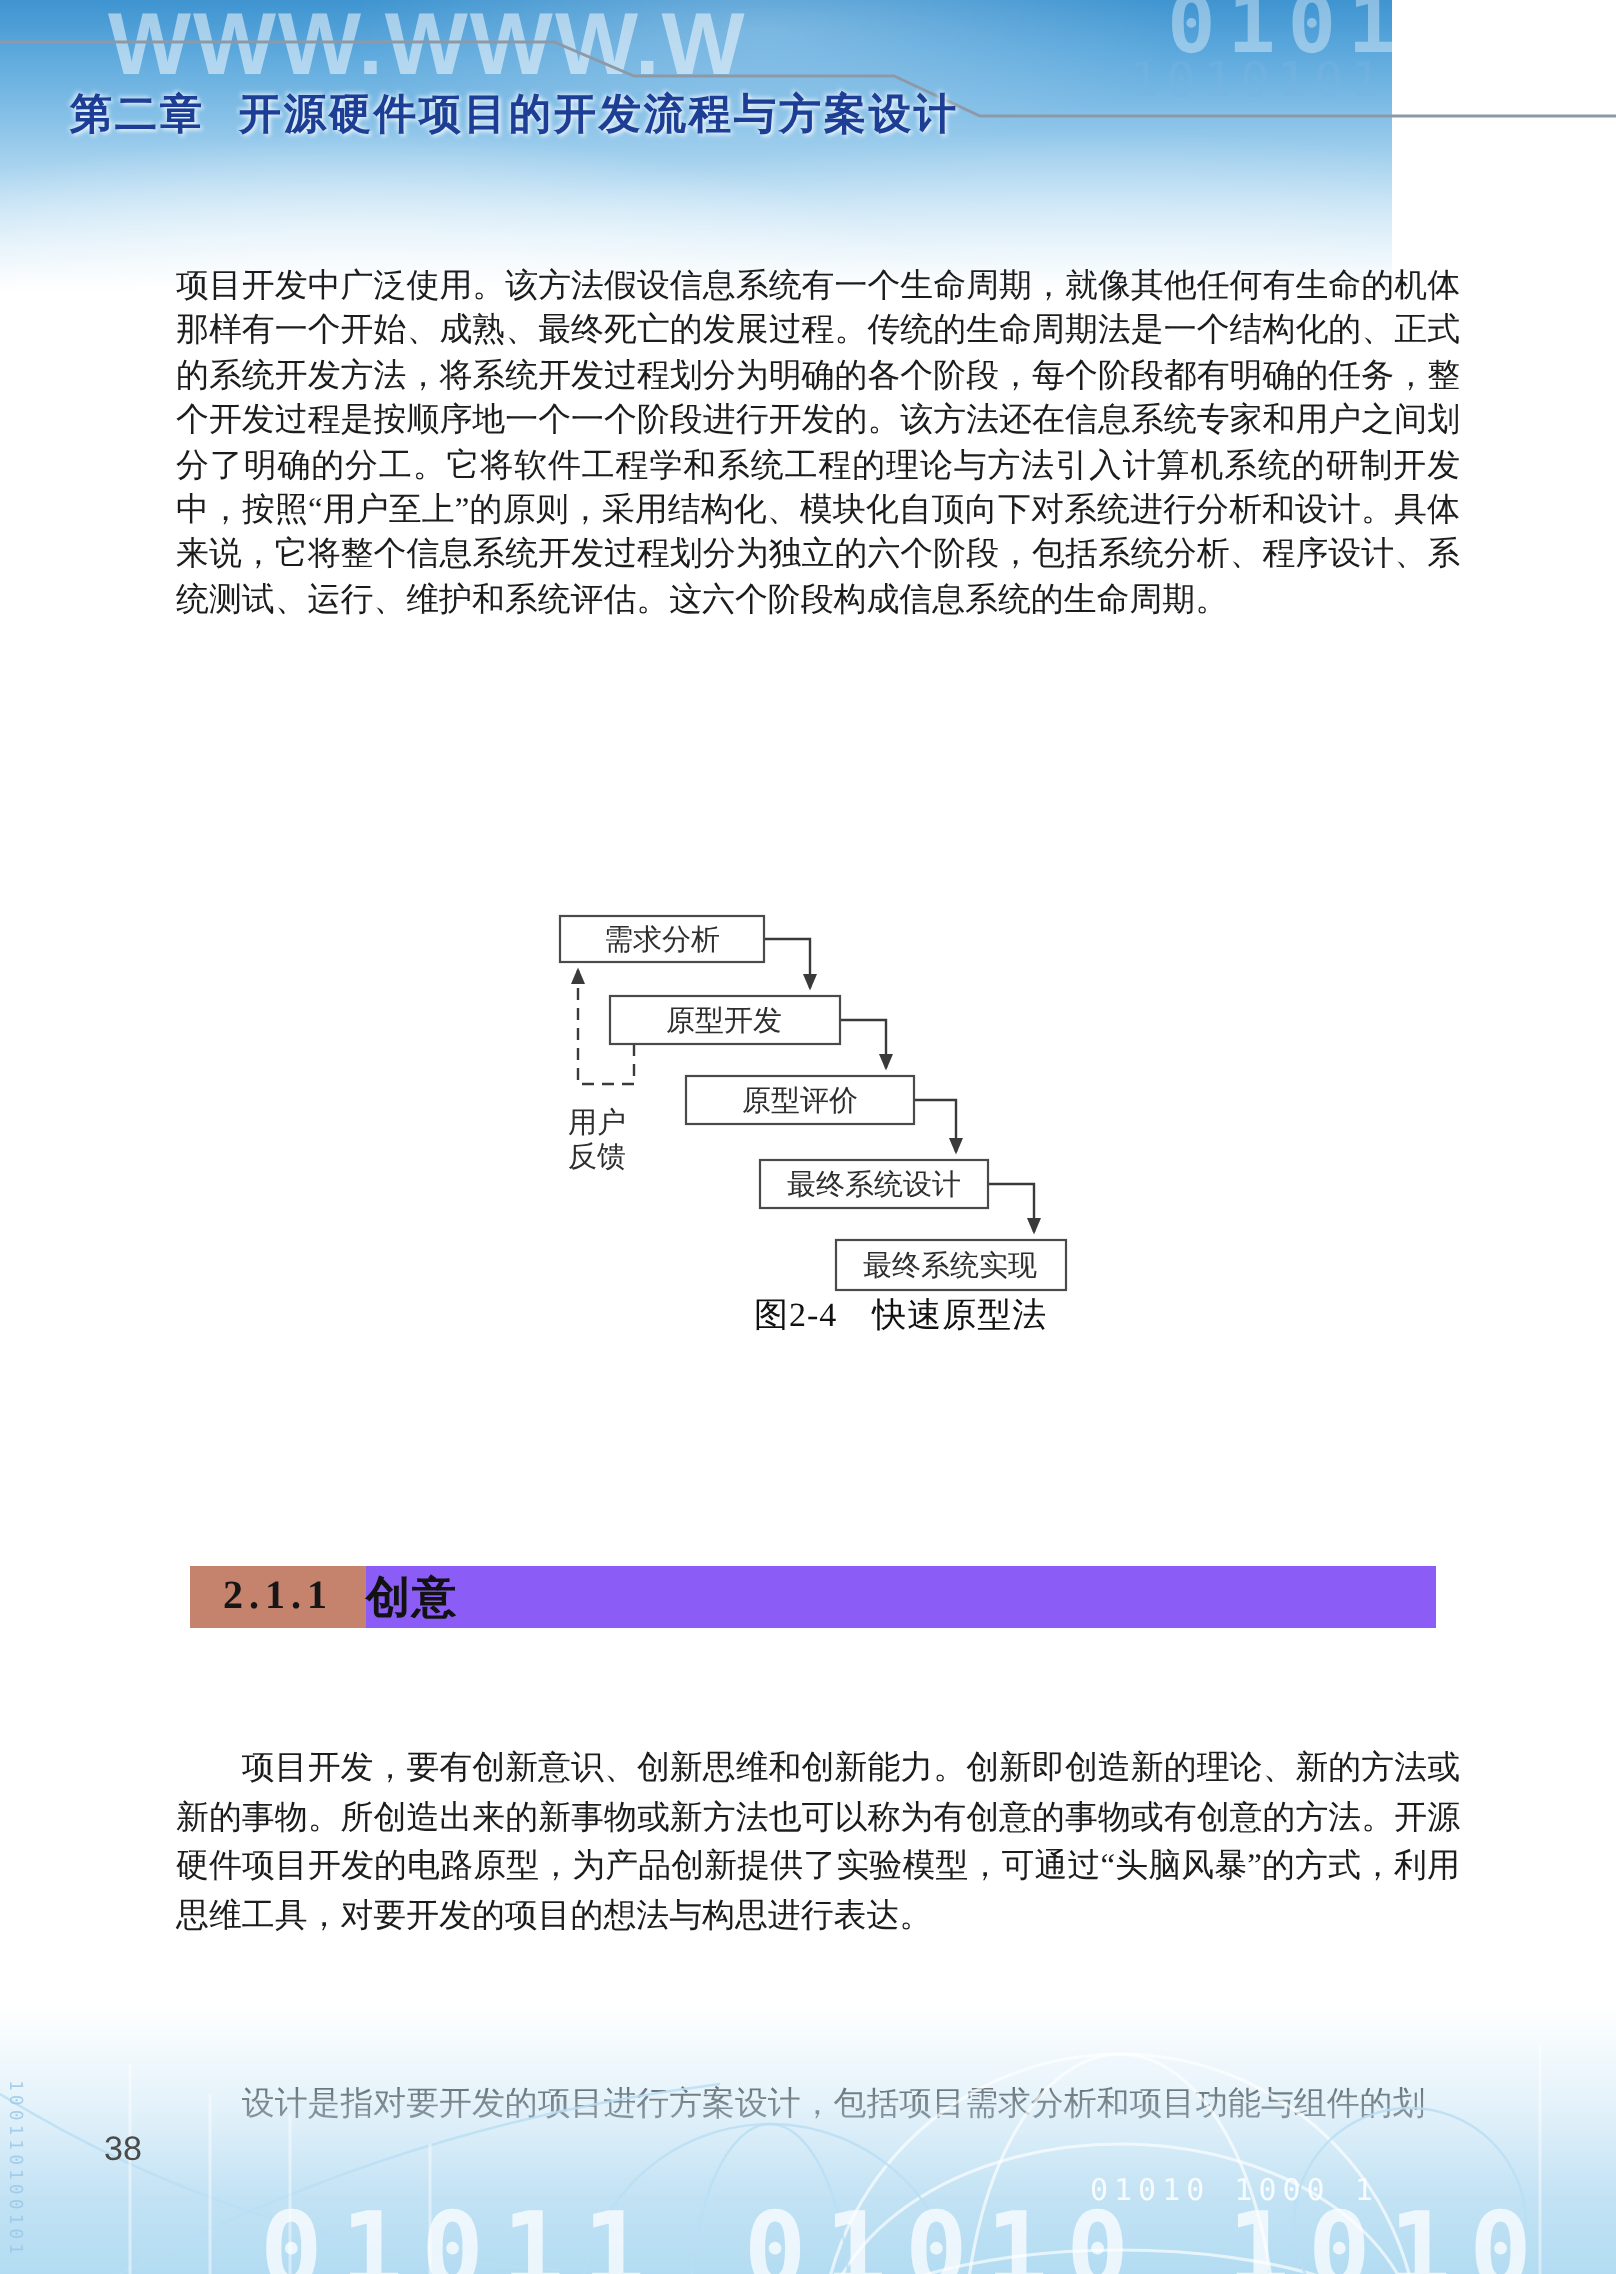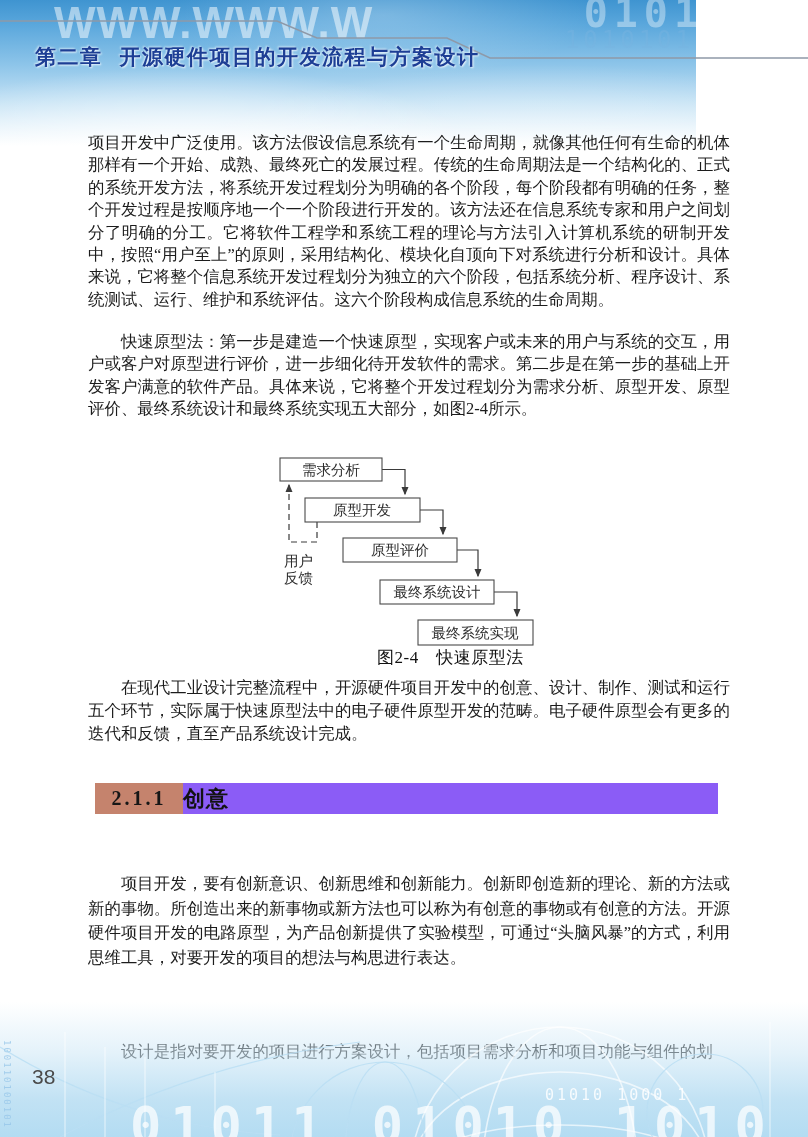--- a/index.html
+++ b/index.html
@@ -54,42 +54,41 @@
 
   
   .footer{position:absolute;left:0;top:1002px;width:808px;height:135px;
     background:linear-gradient(180deg,rgba(214,236,249,0) 0%,rgba(205,231,246,.55) 38%,#c2e2f4 72%,#b3dcf2 100%);}
   .fdigits-big{position:absolute;left:130px;top:1096px;font-family:"DejaVu Sans Mono",monospace;
     font-weight:bold;font-size:52px;color:rgba(255,255,255,.72);letter-spacing:9px;white-space:nowrap;}
   .fdigits-small{position:absolute;left:545px;top:1086px;font-family:"DejaVu Sans Mono",monospace;
     font-size:15px;color:rgba(255,255,255,.85);letter-spacing:3px;}
   .fdigits-left{position:absolute;left:2px;top:1040px;font-family:"DejaVu Sans Mono",monospace;
     font-size:9px;color:rgba(150,198,232,.8);writing-mode:vertical-rl;letter-spacing:2px;}
-  .pagenum{position:absolute;left:32px;top:1065px;font-family:"Liberation Sans",sans-serif;
-    font-size:21px;color:#4a4a4a;}
+  .pagenum{position:absolute;left:52px;top:1065px;font-family:"Liberation Sans",sans-serif;
+    font-size:17px;color:#4a4a4a;}
 </style>
 </head>
 <body>
 
 <div id="page">
 
   <div class="header">
     <span class="www">WWW.WWW.W</span>
     <span class="hdigits1">0101</span>
     <span class="hdigits2">1010101</span>
     <svg class="stepline" width="808" height="152" viewBox="0 0 808 152">
       <polyline points="0,21 277,21 317,38 447,38 490,58 808,58" fill="none" stroke="#8e99a8" stroke-width="1.4"></polyline>
     </svg>
     <div class="chapter">
       <span class="num">第二章</span><span>开源硬件项目的开发流程与方案设计</span>
     </div>
   </div>
 
   <p class="bodytext p1">项目开发中广泛使用。该方法假设信息系统有一个生命周期，就像其他任何有生命的机体那样有一个开始、成熟、最终死亡的发展过程。传统的生命周期法是一个结构化的、正式的系统开发方法，将系统开发过程划分为明确的各个阶段，每个阶段都有明确的任务，整个开发过程是按顺序地一个一个阶段进行开发的。该方法还在信息系统专家和用户之间划分了明确的分工。它将软件工程学和系统工程的理论与方法引入计算机系统的研制开发中，按照“用户至上”的原则，采用结构化、模块化自顶向下对系统进行分析和设计。具体来说，它将整个信息系统开发过程划分为独立的六个阶段，包括系统分析、程序设计、系统测试、运行、维护和系统评估。这六个阶段构成信息系统的生命周期。</p>
-  <p class="bodytext p2 indent">快速原型法：第一步是建造一个快速原型，实现客户或未来的用户与系统的交互，用户或客户对原型进行评价，进一步细化待开发软件的需求。第二步是在第一步的基础上开发客户满意的软件产品。具体来说，它将整个开发过程划分为需求分析、原型开发、原型评价、最终系统设计和最终系统实现五大部分，如图2-4所示。</p>
 
   <div class="figure">
     <svg width="302" height="200" viewBox="0 0 302 200">
       <defs>
         <marker id="arr" markerWidth="8" markerHeight="8" refX="6" refY="3" orient="auto">
           <path d="M0,0 L7,3 L0,6 z" fill="#3a3a3a"></path>
         </marker>
       </defs>
 
       <polyline points="142,14.5 165,14.5 165,39" fill="none" stroke="#3a3a3a" stroke-width="1.2" marker-end="url(#arr)"></polyline>
@@ -119,21 +118,20 @@
         <rect x="178" y="165" width="115" height="25" fill="#fff" stroke="#4a4a4a" stroke-width="1.1"></rect>
         <text x="235" y="182.5" text-anchor="middle" font-size="14.5" fill="#2e2e2e">最终系统实现</text>
       </g>
 
       <text x="44" y="111" font-size="14.5" fill="#2e2e2e">用户</text>
       <text x="44" y="128" font-size="14.5" fill="#2e2e2e">反馈</text>
     </svg>
   </div>
   <div class="figcaption">图2-4　快速原型法</div>
 
-  <p class="bodytext p3 indent">在现代工业设计完整流程中，开源硬件项目开发中的创意、设计、制作、测试和运行五个环节，实际属于快速原型法中的电子硬件原型开发的范畴。电子硬件原型会有更多的迭代和反馈，直至产品系统设计完成。</p>
 
   <div class="secbar secbar1">
     <div class="secnum">2.1.1</div>
     <div class="sectitle">创意</div>
   </div>
   <p class="bodytext p4 indent">项目开发，要有创新意识、创新思维和创新能力。创新即创造新的理论、新的方法或新的事物。所创造出来的新事物或新方法也可以称为有创意的事物或有创意的方法。开源硬件项目开发的电路原型，为产品创新提供了实验模型，可通过“头脑风暴”的方式，利用思维工具，对要开发的项目的想法与构思进行表达。</p>
 
   <p class="bodytext p5 indent">设计是指对要开发的项目进行方案设计，包括项目需求分析和项目功能与组件的划</p>
 
   <div class="footer">

